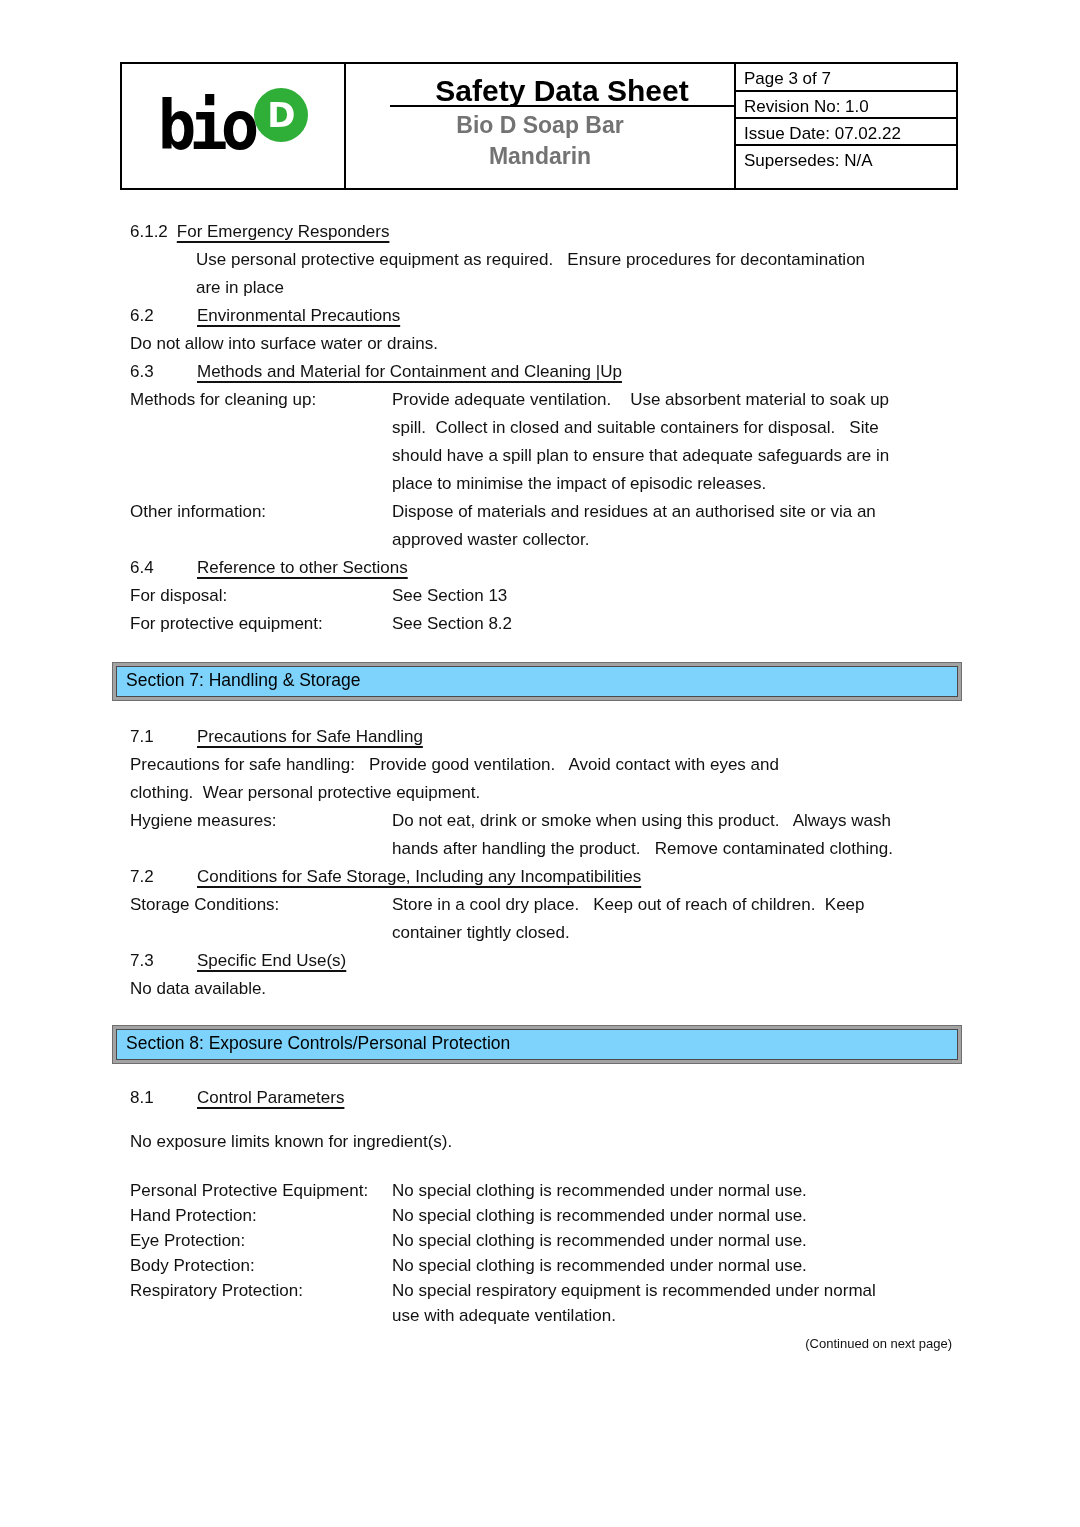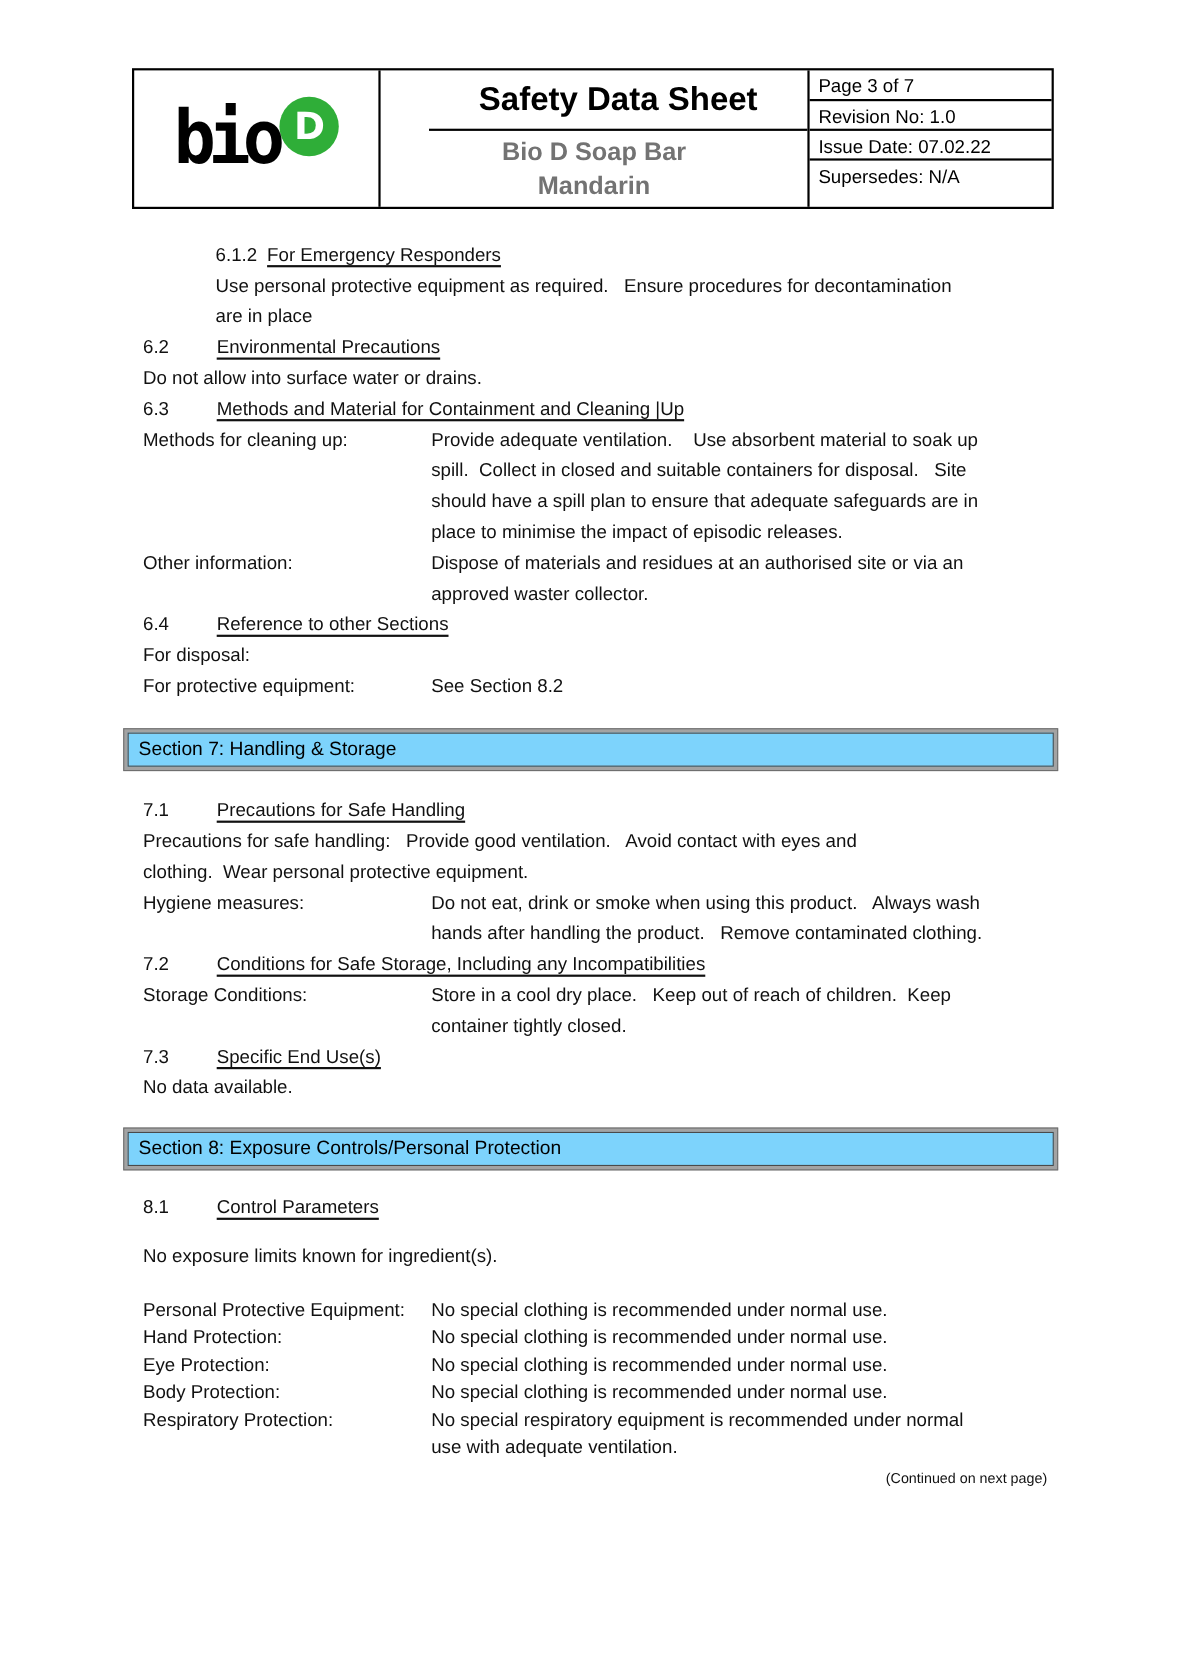--- a/index.html
+++ b/index.html
@@ -35,40 +35,40 @@
     width:54px; height:54px; border-radius:50%;
     background:#2fae38; margin:-6px 0 0 2px;
     display:flex; align-items:center; justify-content:center;
   }
   .logo-badge span {
     color:#fff; font-weight:700; font-size:34px; line-height:1;
     font-family:"DejaVu Sans","Liberation Sans",sans-serif;
   }
   .title-cell { border-right:2px solid #000; text-align:center; }
   .doc-title {
-    height:55px; line-height:53px; border-bottom:2px solid #000;
+    height:43px; line-height:53px; border-bottom:2px solid #000;
     font-size:30px; font-weight:700; color:#000;margin-left:44px;
   }
   .product-name { padding-top:3px; }
   .product-name div { font-size:23px; font-weight:700; line-height:31px; color:#737373; }
   .meta-cell { display:flex; flex-direction:column;border-radius:16px; }
   .meta-row {
     padding:2px 0 0 8px; font-size:17px; color:#000;
     height:28px; line-height:25px; border-bottom:2px solid #000;
   }
   .meta-row.mr2, .meta-row.mr3 { height:27px; }
   .meta-row.last { border-bottom:none; flex:1; }
 
   
   .content { margin:28px 128px 0 130px; line-height:28px; }
   .para  { white-space:pre-wrap; }
   .indent { margin-left:66px; }
   .hrow { display:flex; }
   .hrow .hnum { width:67px; flex:none; }
-  .hrow.sub { margin-left:66px; }
+  .hrow.sub { }
   .hrow.sub .hnum { width:auto; margin-right:9px; }
   .htitle {
     text-decoration:underline;
     text-decoration-thickness:1.5px;
     text-underline-offset:4px;
   }
   .defrow { display:flex; }
   .defrow .dlabel { width:262px; flex:none; }
   .defrow .dvalue { flex:1; white-space:pre-wrap; }
 
@@ -152,20 +152,21 @@
       <span class="dvalue">Dispose of materials and residues at an authorised site or via an
 approved waster collector.</span>
     </div>
 
     <div class="hrow">
       <span class="hnum">6.4</span>
       <span class="htitle">Reference to other Sections</span>
     </div>
     <div class="defrow">
       <span class="dlabel">For disposal:</span>
+      <span class="dvalue">See Section 13</span>
     </div>
     <div class="defrow">
       <span class="dlabel">For protective equipment:</span>
       <span class="dvalue">See Section 8.2</span>
     </div>
 
     <div class="secbar" style="background: rgb(163, 163, 163);">
       <div class="secbar-inner">Section 7: Handling &amp; Storage</div>
     </div>
 

